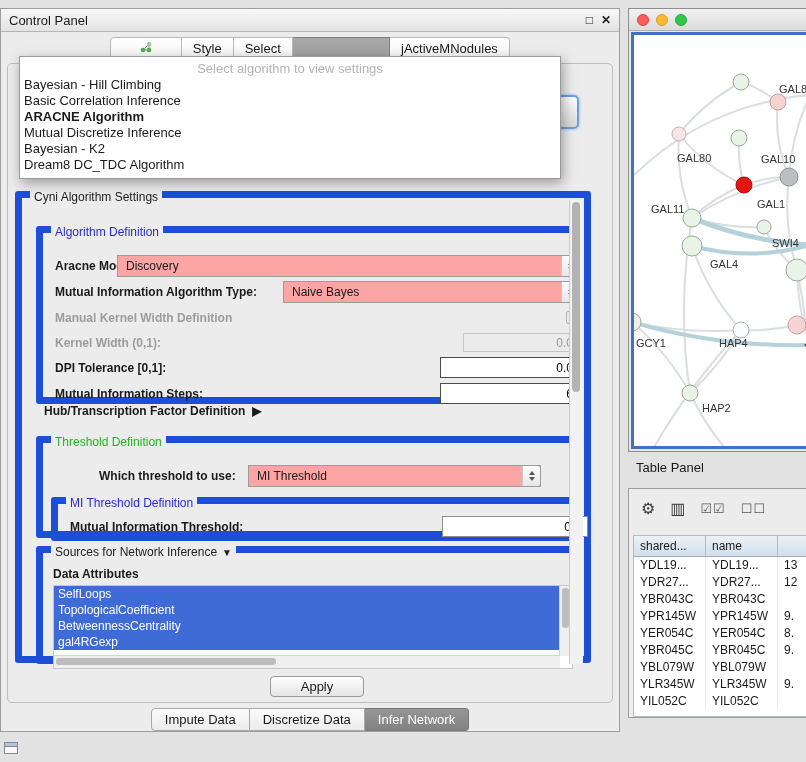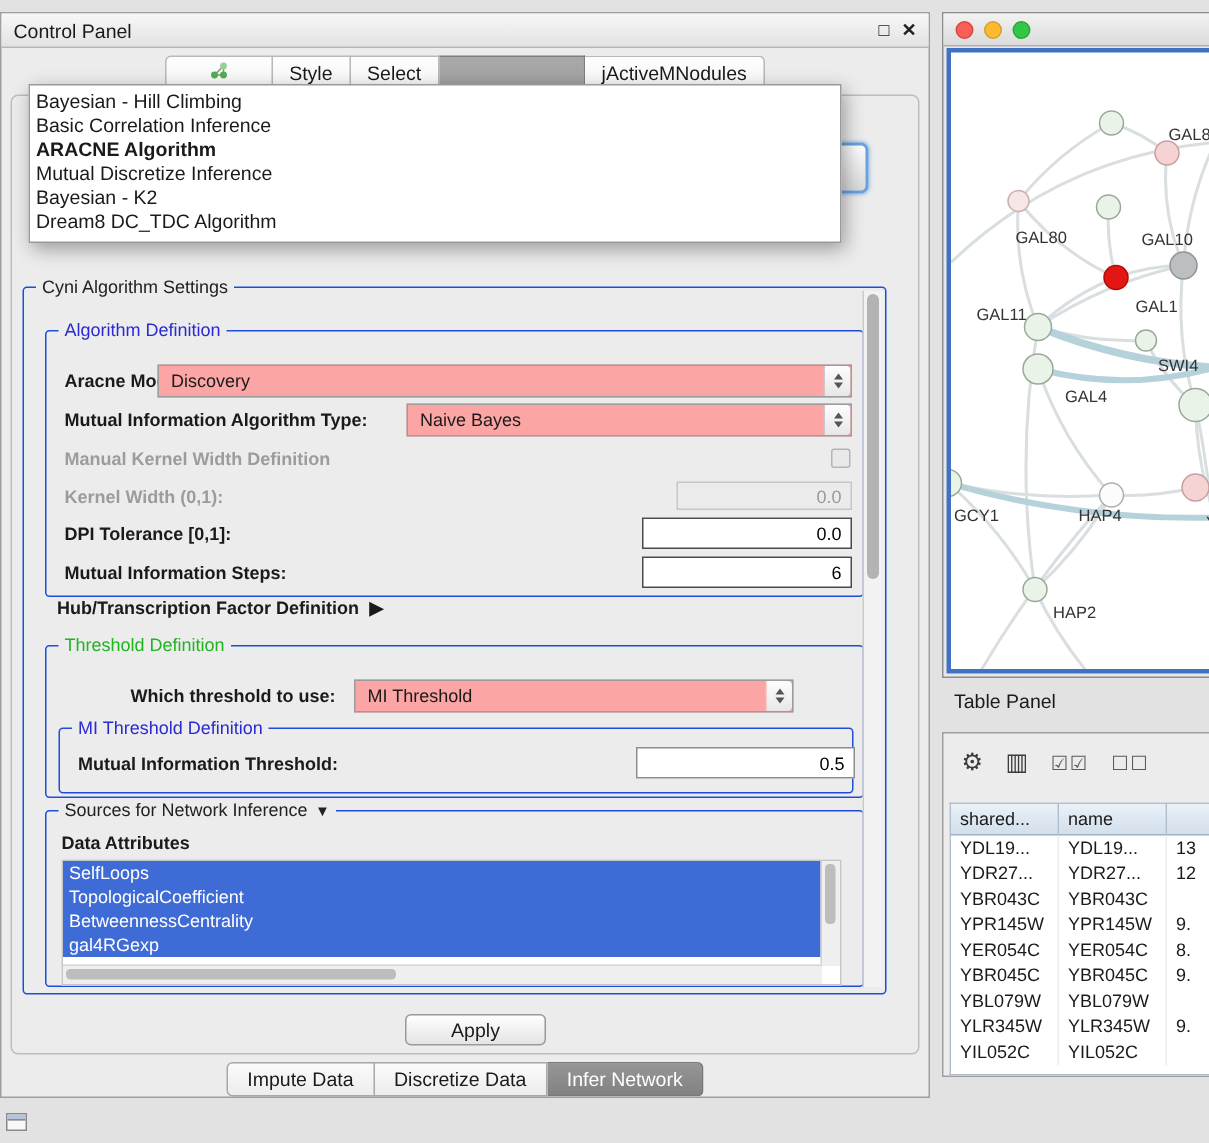--- a/index.html
+++ b/index.html
@@ -24,21 +24,21 @@
   .combo-fragment{position:absolute;left:556px;top:86px;width:22px;height:34px;
     border:2px solid #6aa1e0;border-radius:5px;background:linear-gradient(#fdfdfd,#d9d9d9);
     box-shadow:0 0 3px #7ab0e8;z-index:40;box-sizing:border-box;}
   
   .algo-popup{position:absolute;left:18px;top:47px;width:540px;background:#fff;
     border:1px solid #9a9a9a;box-shadow:2px 4px 12px rgba(0,0,0,.35);z-index:50;padding:3px 0 5px;}
   .popup-prompt{color:#b3b3b3;text-align:center;font-size:13px;height:17px;line-height:17px;}
   .popup-item{font-size:13px;height:16px;line-height:16px;padding:0 4px;white-space:nowrap;}
   .popup-item.selected{font-weight:bold;}
   
-  .group{position:absolute;border:1px solid #1d4ed8;border-radius:3px;box-sizing:border-box;}
+  .group{position:absolute;border:7px solid #1d4ed8;border-radius:3px;box-sizing:border-box;}
   .glabel{position:absolute;top:-8px;left:8px;background:#ececec;padding:0 4px;font-size:12px;white-space:nowrap;}
   .glabel.blue{color:#2a2ad4;}
   .glabel.green{color:#21b421;}
   .glabel.dark{color:#222;}
   .lbl{position:absolute;font-size:12px;font-weight:bold;white-space:nowrap;}
   .lbl.disabled{color:#9c9c9c;}
   .combo{position:absolute;height:22px;background:#fca5a5;border:1px solid #9c9c9c;border-radius:0;
     font-size:12px;display:flex;align-items:center;padding-left:8px;box-sizing:border-box;}
   .combo-step{margin-left:auto;width:17px;align-self:stretch;display:flex;flex-direction:column;
     align-items:center;justify-content:center;gap:2px;border-left:1px solid #c9c9c9;
@@ -134,20 +134,21 @@
       <div class="tab">
         <span>jActiveMNodules</span>
       </div>
     </div>
 
   <div class="inner-panel"></div>
 
   <div class="combo-fragment"></div>
 
   <div class="algo-popup">
+    <div class="popup-prompt">Select algorithm to view settings</div>
     <div>
         <div class="popup-item">Bayesian - Hill Climbing</div>
         <div class="popup-item">Basic Correlation Inference</div>
         <div class="popup-item selected">ARACNE Algorithm</div>
         <div class="popup-item">Mutual Discretize Inference</div>
         <div class="popup-item">Bayesian - K2</div>
         <div class="popup-item">Dream8 DC_TDC Algorithm</div>
       </div>
   </div>
 

